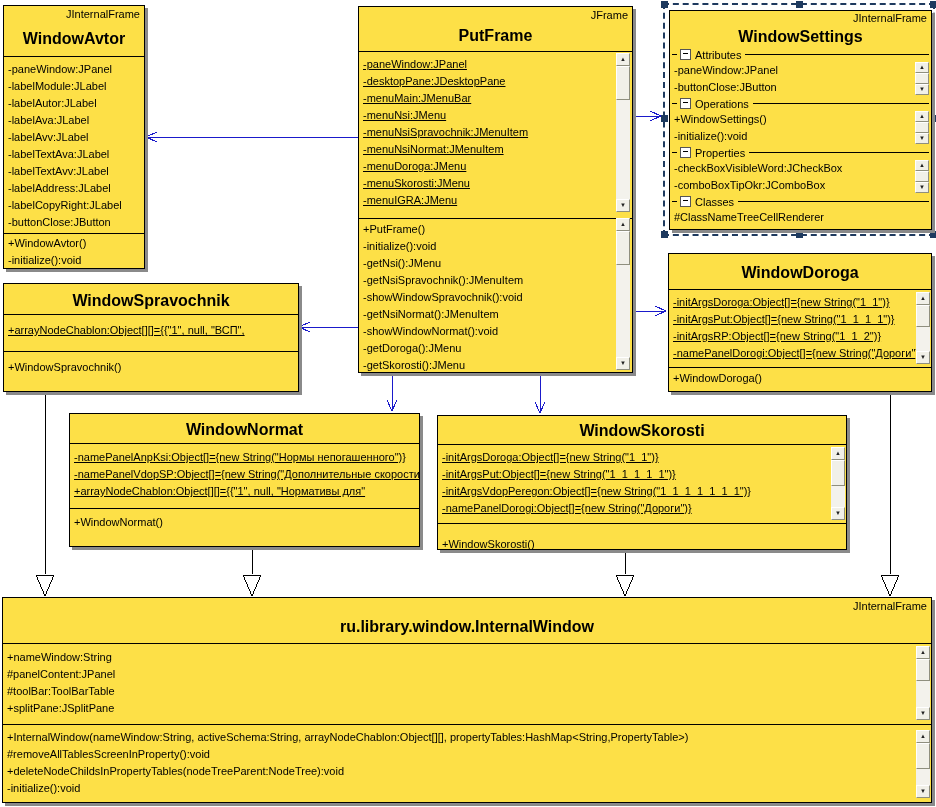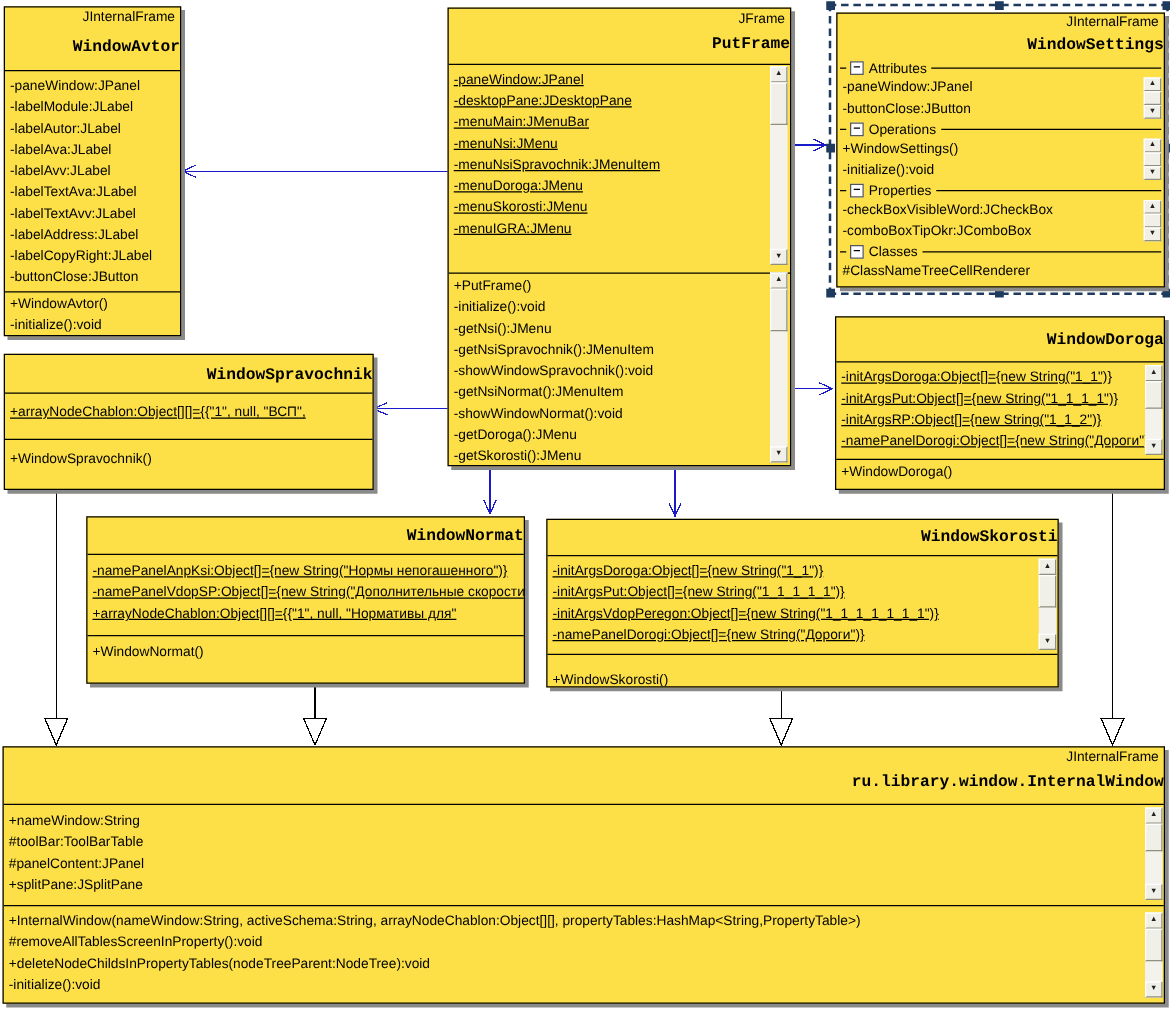--- a/index.html
+++ b/index.html
@@ -1,21 +1,21 @@
 <!DOCTYPE html>
 <html><head>
 <meta charset="utf-8">
 <style>
   html,body{margin:0;padding:0;background:#fff;}
   .canvas{position:relative;width:936px;height:807px;background:#fff;overflow:hidden;
           font-family:"Liberation Sans","DejaVu Sans",sans-serif;color:#000;}
   .overlay{position:absolute;left:0;top:0;width:936px;height:807px;}
   .cls{position:absolute;background:#fde047;border:1px solid #000;box-shadow:3px 3px 0 #8a8a8a;}
   .stereo{position:absolute;right:4px;top:2px;font-size:11px;white-space:nowrap;}
-  .cname{position:absolute;left:0;right:0;text-align:right;font-weight:bold;font-size:13px;white-space:nowrap;font-family:Liberation Mono, monospace;}
+  .cname{position:absolute;left:0;right:0;text-align:center;font-weight:bold;font-size:16px;white-space:nowrap;}
   .comp{position:absolute;left:0;right:0;border-top:1px solid #000;overflow:hidden;box-sizing:border-box;}
   .row{font-size:11px;line-height:17px;padding-left:4px;white-space:pre;overflow:hidden;}
   .ul-rows .row{text-decoration:underline;}
   
   .sb{position:absolute;width:14px;display:flex;flex-direction:column;background:#f3f2ec;box-sizing:border-box;}
   .sb .btn{flex:0 0 13px;background:#f1f0e8;border:1px solid;border-color:#ffffff #8f8f7e #8f8f7e #ffffff;
            font-size:6px;line-height:11px;text-align:center;color:#222;box-sizing:border-box;}
   .sb .thumb{flex:0 0 auto;background:#f1f0e8;border:1px solid;border-color:#ffffff #8f8f7e #8f8f7e #ffffff;box-sizing:border-box;}
   .sb .spacer{flex:1 1 auto;}
   .sb.mini .btn{flex-basis:11px;line-height:9px;}
@@ -106,20 +106,21 @@
 
   <div class="cls" style="left:358px;top:6px;width:273px;height:365px;">
     <div class="stereo">JFrame</div>
     <div class="cname" style="top:20px;">PutFrame</div>
     <div class="comp ul-rows" style="top:44px;height:163px;padding-top:4px;">
         <div class="row">-paneWindow:JPanel</div>
         <div class="row">-desktopPane:JDesktopPane</div>
         <div class="row">-menuMain:JMenuBar</div>
         <div class="row">-menuNsi:JMenu</div>
         <div class="row">-menuNsiSpravochnik:JMenuItem</div>
+        <div class="row">-menuNsiNormat:JMenuItem</div>
         <div class="row">-menuDoroga:JMenu</div>
         <div class="row">-menuSkorosti:JMenu</div>
         <div class="row">-menuIGRA:JMenu</div>
       </div>
     <div class="sb" style="right:2px;top:46px;height:159px;">
       <div class="btn">▲</div>
       <div class="thumb" style="flex-basis:34px;"></div>
       <div class="spacer"></div>
       <div class="btn">▼</div>
     </div>
@@ -272,22 +273,22 @@
     <div class="comp" style="top:107px;height:26px;padding-top:12px;">
         <div class="row">+WindowSkorosti()</div>
       </div>
   </div>
 
   <div class="cls" style="left:2px;top:597px;width:928px;height:204px;">
     <div class="stereo">JInternalFrame</div>
     <div class="cname" style="top:20px;">ru.library.window.InternalWindow</div>
     <div class="comp" style="top:45px;height:81px;padding-top:5px;padding-right:24px;">
         <div class="row">+nameWindow:String</div>
+        <div class="row">#panelContent:JPanel</div>
         <div class="row">#toolBar:ToolBarTable</div>
-        <div class="row">#panelContent:JPanel</div>
         <div class="row">+splitPane:JSplitPane</div>
       </div>
     <div class="sb" style="right:1px;top:48px;height:74px;">
       <div class="btn">▲</div>
       <div class="thumb" style="flex-basis:22px;"></div>
       <div class="spacer"></div>
       <div class="btn">▼</div>
     </div>
     <div class="comp" style="top:126px;height:78px;padding-top:4px;padding-right:15px;">
         <div class="row">+InternalWindow(nameWindow:String, activeSchema:String, arrayNodeChablon:Object[][], propertyTables:HashMap&lt;String,PropertyTable&gt;)</div>

